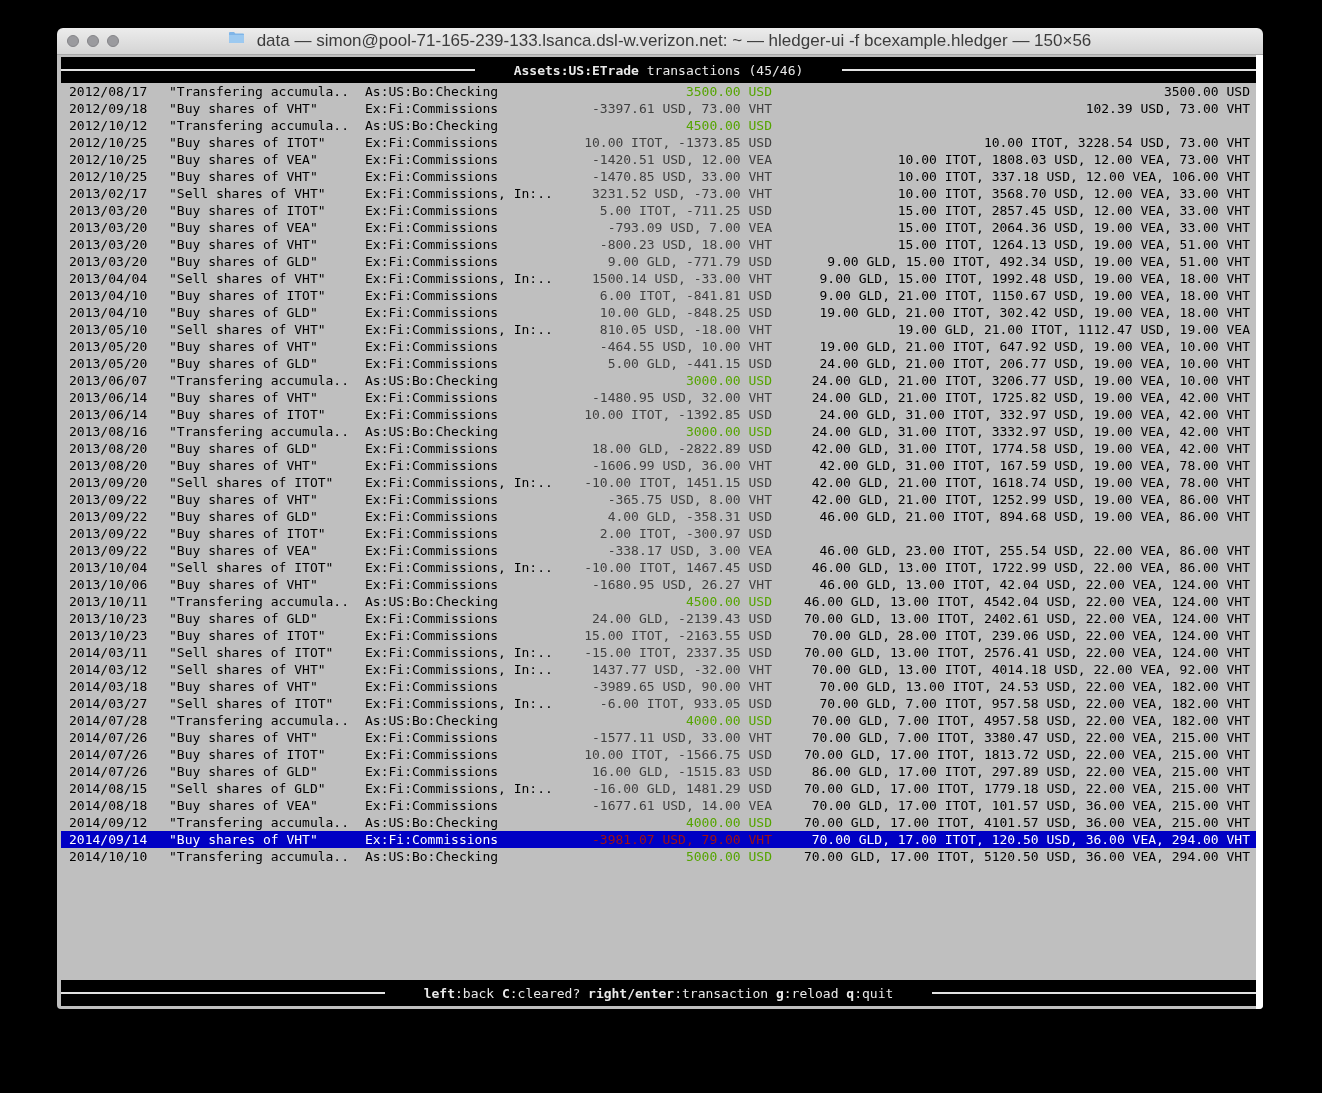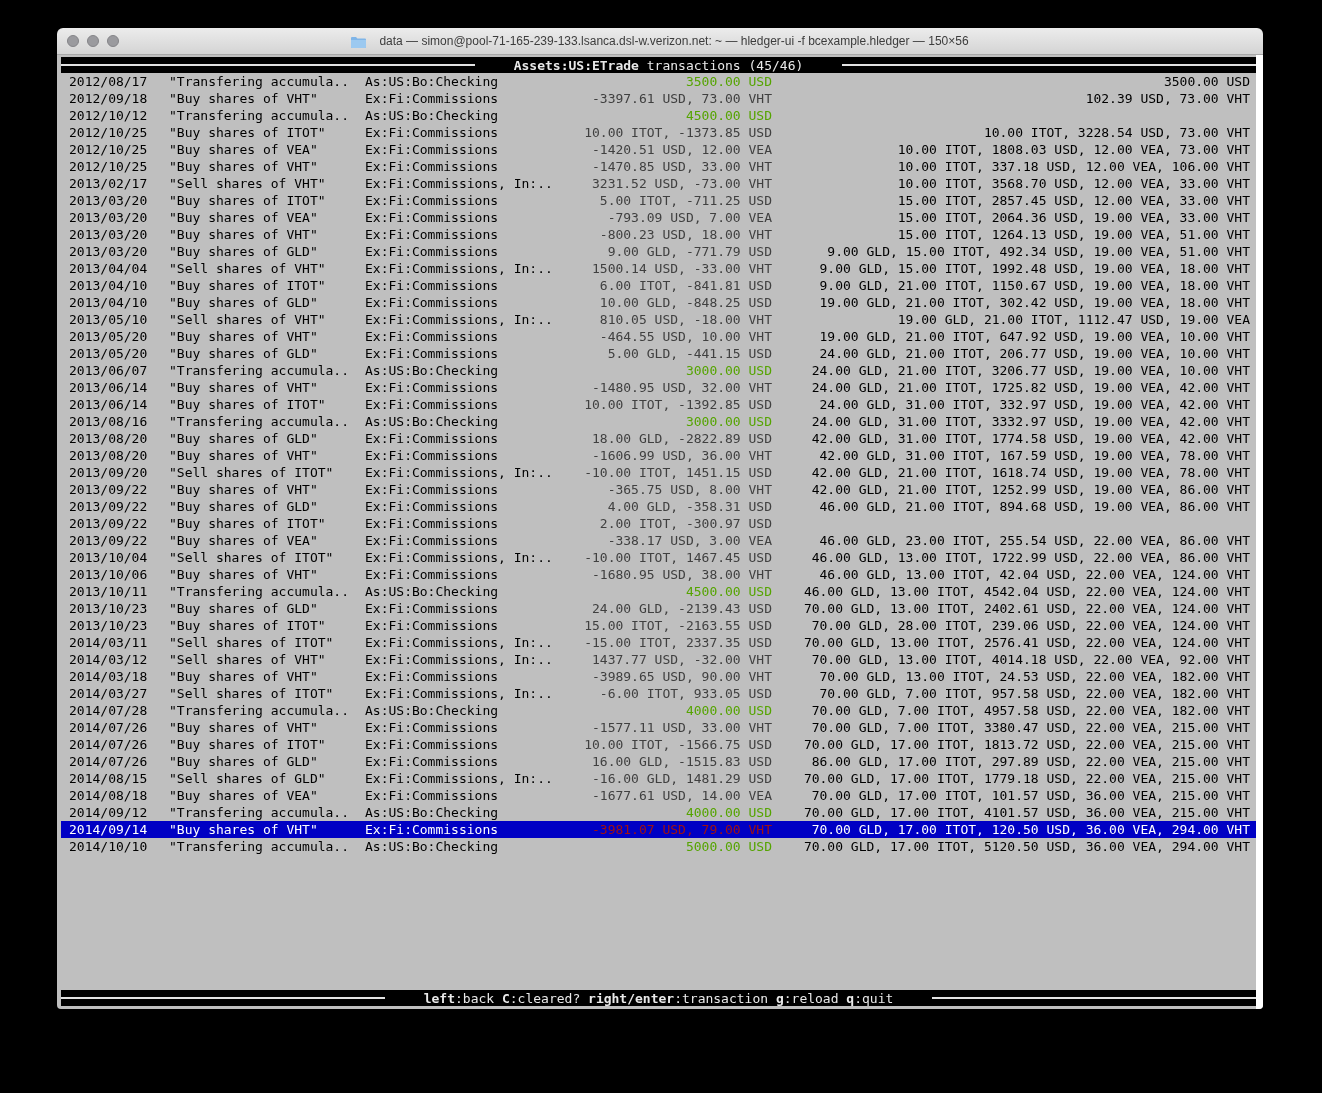--- a/index.html
+++ b/index.html
@@ -12,31 +12,31 @@
 
   
   .titlebar { position:relative; height:27px;
               background:linear-gradient(#ececec,#d4d4d4);
               border-bottom:1px solid #a8a8a8;
               display:flex; align-items:center; justify-content:center; }
   .traffic { position:absolute; left:10px; top:0; height:100%;
              display:flex; align-items:center; gap:8px; }
   .light { width:12px; height:12px; border-radius:50%;
            background:#9a9a9e; border:1px solid #848488; }
-  .title-text { font-size:12px; color:#3c3c3c; display:flex; align-items:flex-end; gap:13px; }
+  .title-text { font-size:17px; color:#3c3c3c; display:flex; align-items:flex-start; gap:13px; }
   .folder-icon svg { display:block; }
 
   
   .terminal { position:relative; height:954px; background:#bfbfbf; }
   .scrollbar-track { position:absolute; right:0; top:0; bottom:0; width:7px; background:#ffffff; }
   .term-inner { position:absolute; left:0; top:0; right:7px; bottom:0;
                 display:flex; flex-direction:column; padding:2px 0 3px 4px;
                 font-family:"DejaVu Sans Mono", monospace; font-size:13px; line-height:17px; }
 
-  .bar { height:16px; background:#000; color:#e9e9e9; display:flex; align-items:center;
+  .bar { height:26px; background:#000; color:#e9e9e9; display:flex; align-items:center;
          white-space:pre; flex:none;gap:32px; }
   .bar-line { flex:1; height:2px; background:#e2e2e2; }
   .bar-label { padding:0 7px; }
   .bar-label b, .row b { font-weight:bold; }
 
   .rows { flex:none; }
   .row { display:flex; height:17px; line-height:17px; white-space:pre; color:#000;
          padding-left:8px; overflow:hidden; }
   .c-date   { width:100px; flex:none; }
   .c-desc   { width:196px; flex:none; }
@@ -309,21 +309,21 @@
     <span class="c-desc">"Sell shares of ITOT"</span>
     <span class="c-acct">Ex:Fi:Commissions, In:..</span>
     <span class="c-change neg">-10.00 ITOT, 1467.45 USD</span>
     <span class="c-bal">46.00 GLD, 13.00 ITOT, 1722.99 USD, 22.00 VEA, 86.00 VHT</span>
   </div>
 
   <div class="row">
     <span class="c-date">2013/10/06</span>
     <span class="c-desc">"Buy shares of VHT"</span>
     <span class="c-acct">Ex:Fi:Commissions</span>
-    <span class="c-change neg">-1680.95 USD, 38.00 VHT</span>
+    <span class="c-change neg">-1680.95 USD, 26.27 VHT</span>
     <span class="c-bal">46.00 GLD, 13.00 ITOT, 42.04 USD, 22.00 VEA, 124.00 VHT</span>
   </div>
 
   <div class="row">
     <span class="c-date">2013/10/11</span>
     <span class="c-desc">"Transfering accumula..</span>
     <span class="c-acct">As:US:Bo:Checking</span>
     <span class="c-change pos">4500.00 USD</span>
     <span class="c-bal">46.00 GLD, 13.00 ITOT, 4542.04 USD, 22.00 VEA, 124.00 VHT</span>
   </div>

